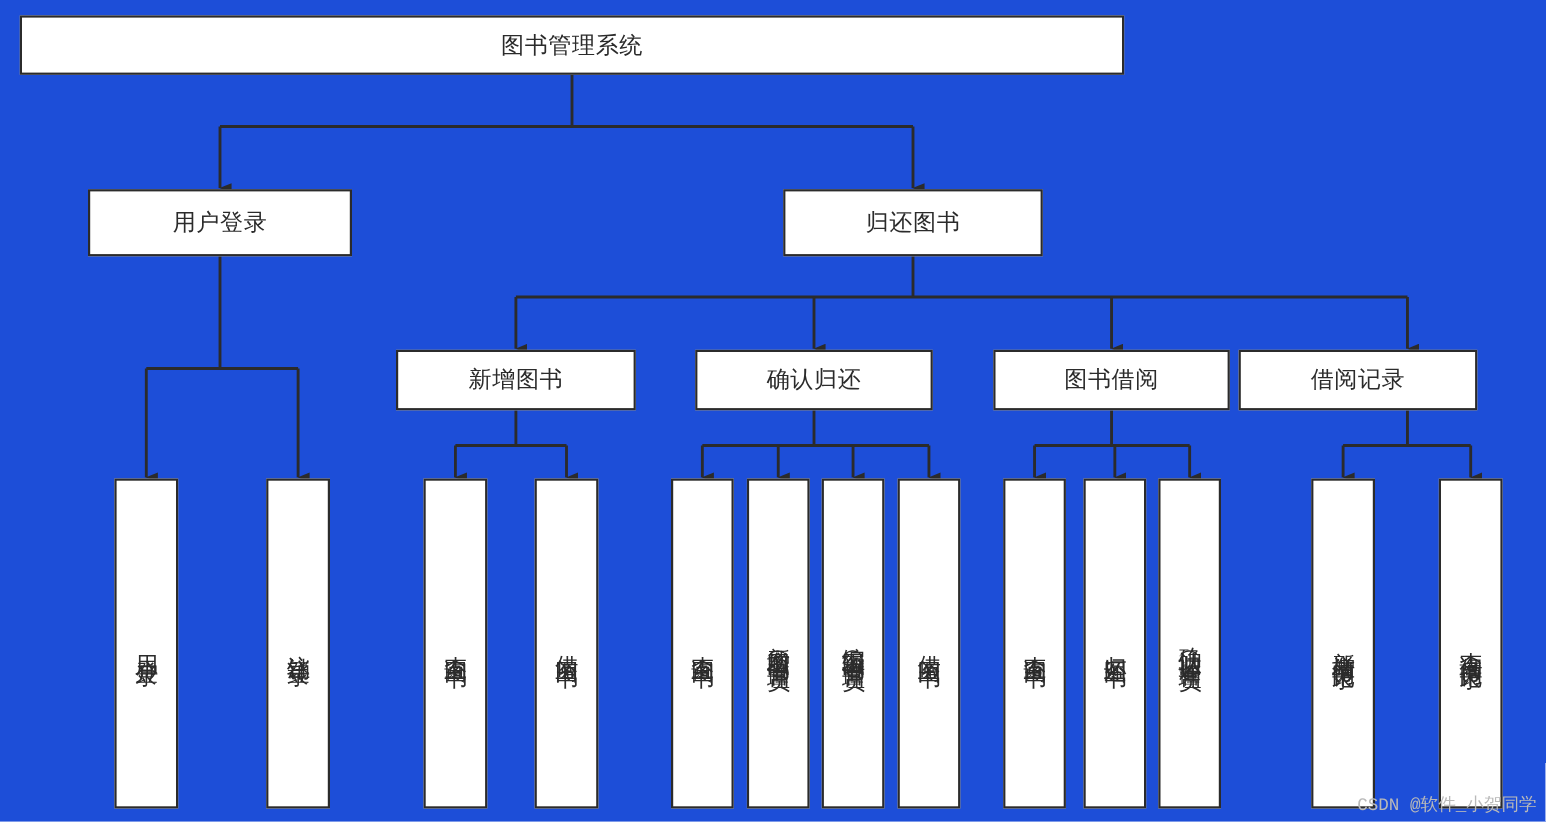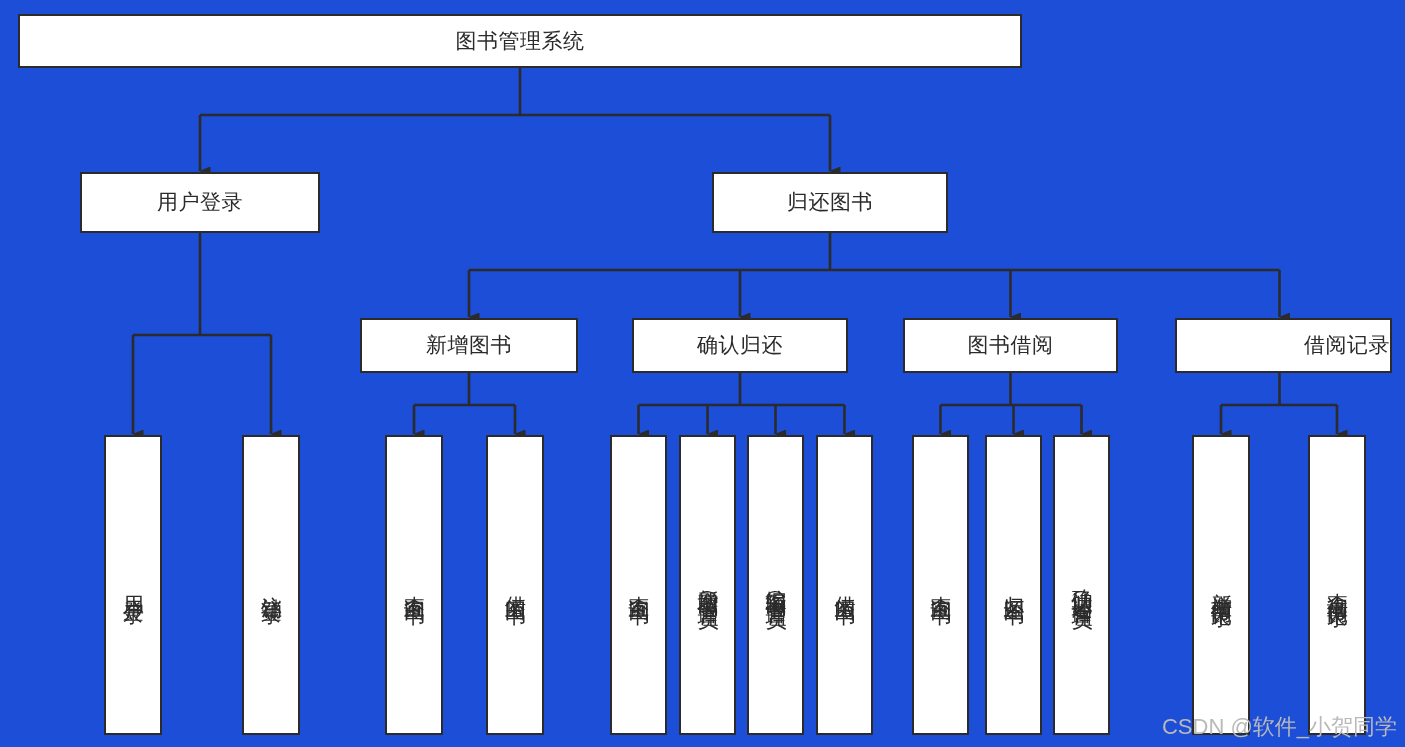--- a/index.html
+++ b/index.html
@@ -50,25 +50,25 @@
   }
   .node.vertical {
     align-items: center;
     justify-content: center;
     padding: 6px 0;
   }
   #watermark {
     position: absolute;
     right: 8px;
     bottom: 5px;
-    font-size: 22px;
+    font-size: 16px;
     color: #b9b9b9;
     z-index: 5;
     white-space: nowrap;
-    font-family: Liberation Sans, sans-serif;
+    font-family: Liberation Mono, monospace;
   }
 </style>
 </head>
 <body>
 
 <div id="canvas">
   <svg id="edges" viewBox="0 0 1405 747" xmlns="http://www.w3.org/2000/svg">
     <defs>
       <marker id="arrowhead" markerWidth="9" markerHeight="11" refX="4.5" refY="10.5" orient="auto" markerUnits="userSpaceOnUse">
         <polygon points="0,0 9,0 4.5,11" fill="#2b2b2b"></polygon>
@@ -123,21 +123,21 @@
       </div>
       <div class="node" style="left: 360px; top: 318px; width: 218px; height: 55px;">
         <span class="node-label">新增图书</span>
       </div>
       <div class="node" style="left: 632px; top: 318px; width: 216px; height: 55px;">
         <span class="node-label">确认归还</span>
       </div>
       <div class="node" style="left: 903px; top: 318px; width: 215px; height: 55px;">
         <span class="node-label">图书借阅</span>
       </div>
-      <div class="node" style="left: 1175px; top: 318px; width: 217px; height: 55px; justify-content: flex-end;">
+      <div class="node" style="left: 1126px; top: 318px; width: 217px; height: 55px;">
         <span class="node-label">借阅记录</span>
       </div>
       <div class="node vertical" style="left: 104px; top: 435px; width: 58px; height: 300px;">
         <span class="node-label">用户登录</span>
       </div>
       <div class="node vertical" style="left: 242px; top: 435px; width: 58px; height: 300px;">
         <span class="node-label">注销登录</span>
       </div>
       <div class="node vertical" style="left: 385px; top: 435px; width: 58px; height: 300px;">
         <span class="node-label">查询图书</span>

